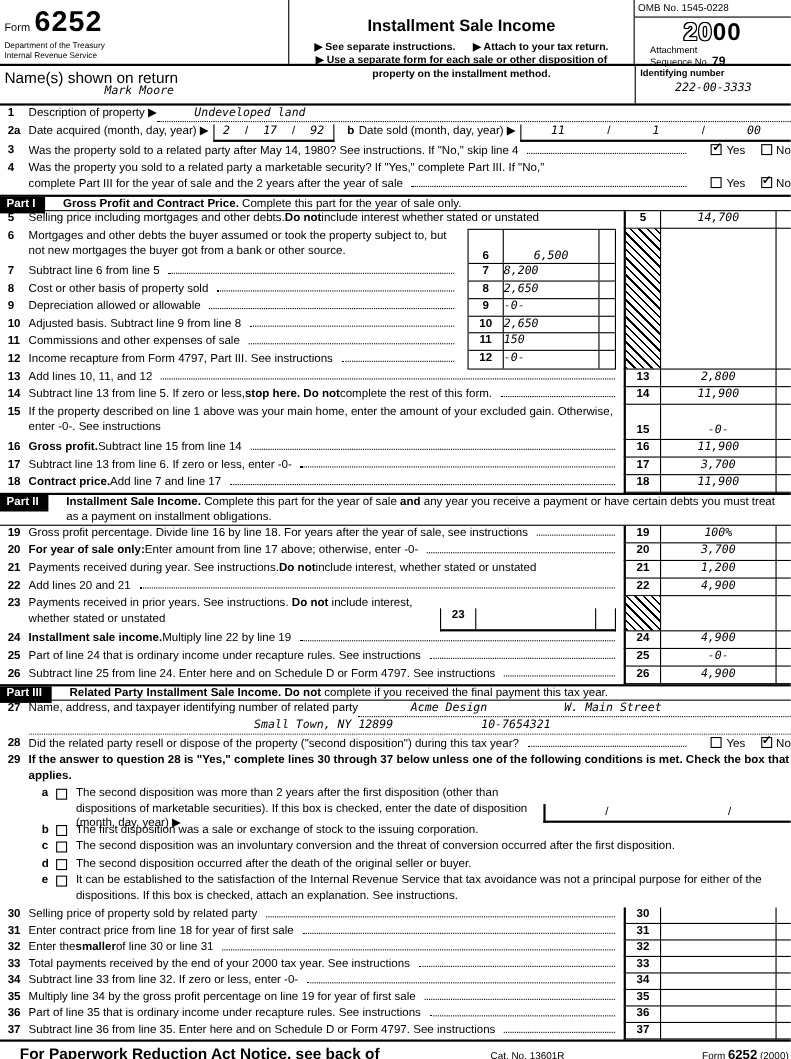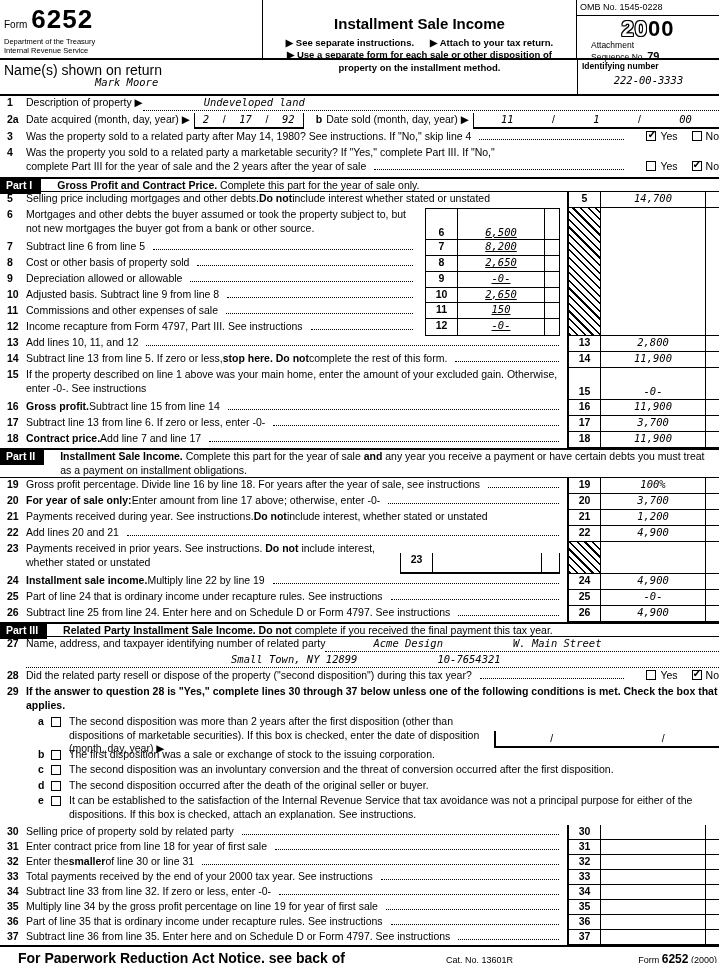--- a/index.html
+++ b/index.html
@@ -49,21 +49,21 @@
 .pbar{display:flex;border-top:2px solid #000;border-bottom:1.5px solid #000;align-items:flex-start;}
 .plabel{background:#000;color:#fff;font-weight:bold;font-size:10.5px;padding:0 9px 1px 6px;margin-right:16px;flex:none;}
 .ptext{flex:1;padding-right:2px;}
 
 .band{display:flex;}
 .band-left{flex:1;min-width:0;padding-right:4px;}
 .ibox{flex:0 0 135px;border:1.5px solid #000;margin-right:7px;display:flex;flex-direction:column;}
 .ib-row{display:flex;border-bottom:1px solid #000;}
 .ib-row:last-child{border-bottom:none;}
 .ib-num{flex:0 0 32px;border-right:1.5px solid #000;font-weight:bold;text-align:center;}
-.ib-amt{flex:1;text-align:center;text-decoration:underline;}
+.ib-amt{flex:1;}
 .ib-cents{flex:0 0 15px;border-left:1px solid #000;}
 .ib-bot{display:flex;align-items:flex-end;justify-content:center;}
 
 .ibox23{flex:0 0 160px;align-self:flex-end;height:21px;border-left:1.5px solid #000;border-right:1.5px solid #000;border-bottom:2px solid #000;margin-right:7px;display:flex;}
 .i23-num{flex:0 0 32px;border-right:1.5px solid #000;font-weight:bold;text-align:center;}
 .i23-amt{flex:1;text-align:center;}
 .i23-cents{flex:0 0 18px;border-left:1px solid #000;}
 
 .cb{display:inline-block;width:10px;height:10px;border:1.5px solid #000;position:relative;top:1px;margin-left:14px;flex:none;}
 .cb .mk{position:absolute;left:0px;top:-5px;font-size:11px;font-weight:bold;}
@@ -126,21 +126,21 @@
       <div class="nr-idlabel">Identifying number</div>
       <div class="nr-idval hand">222-00-3333</div>
     </div>
   </div>
 
   <div class="row h17">
     <div class="num">1</div>
     <div class="rt">
       <span>Description of property ▶</span>
       <span class="entry">
-          <span class="hand" style="margin-left:61px;">Undeveloped land</span>
+          <span class="hand" style="margin-left:34px;">Undeveloped land</span>
         </span>
     </div>
   </div>
 
   <div class="row h17">
     <div class="num">2a</div>
     <div class="rt">
       <span>Date acquired (month, day, year) ▶</span>
       <span class="datebox">
           <span class="hand">2</span>

